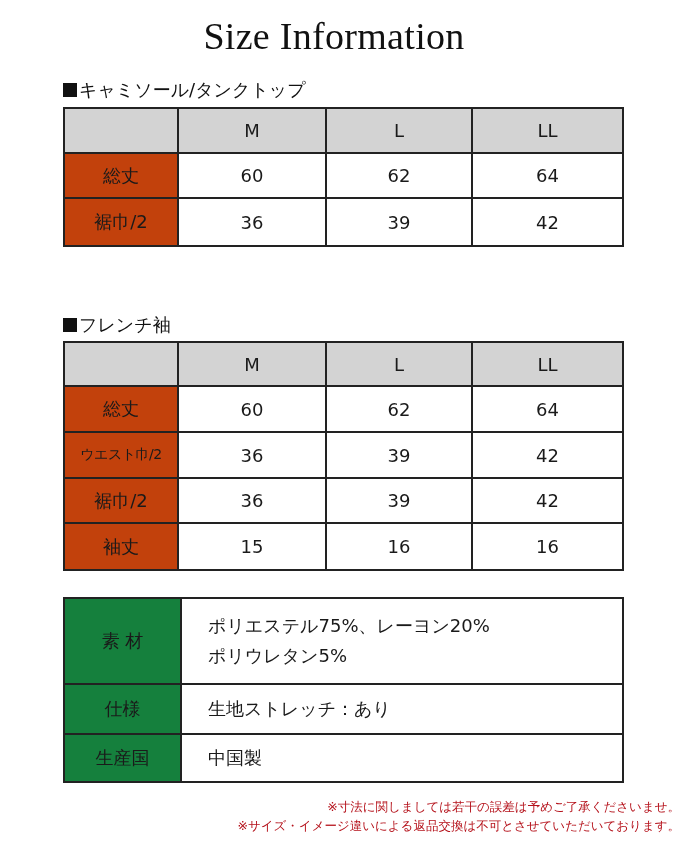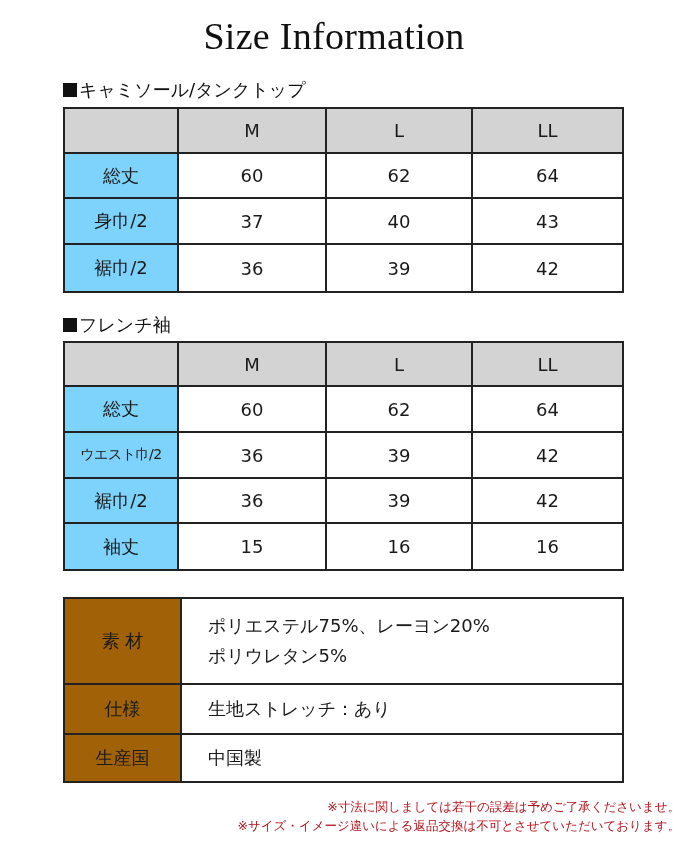--- a/index.html
+++ b/index.html
@@ -5,25 +5,25 @@
   html, body { margin: 0; padding: 0; background: #ffffff; }
   body { width: 680px; height: 848px; position: relative; overflow: hidden;
          font-family: "DejaVu Sans", "Liberation Sans", sans-serif; color: #1a1a1a; }
   .title { position: absolute; left: 0; width: 668px; top: 14px; text-align: center;
            font-family: "Liberation Serif", "DejaVu Serif", serif; font-size: 38px; color: #111; letter-spacing: 0.3px; }
   .section { position: absolute; left: 63px; font-size: 18px; color: #111; white-space: nowrap; }
   .section .sq { display: inline-block; width: 14px; height: 14px; background: #111; margin-right: 2px; vertical-align: -1px; }
   table.size { position: absolute; left: 63px; width: 559px; border-collapse: collapse; table-layout: fixed; }
   table.size td { border: 2px solid #222; text-align: center; font-size: 18px; padding: 0; color: #1a1a1a; }
   table.size td.hd { background: #d3d3d3; }
-  table.size td.lbl { background: #7dd3fc; }
+  table.size td.lbl { background: #c2410c; }
   table.size td.lbl.small { font-size: 14px; letter-spacing: -0.5px; text-align: center; }
   table.spec { position: absolute; left: 63px; top: 597px; width: 559px; border-collapse: collapse; table-layout: fixed; }
   table.spec td { border: 2px solid #222; font-size: 18px; color: #1a1a1a; padding: 0; }
-  table.spec td.lbl { background: #a16207; text-align: center; }
+  table.spec td.lbl { background: #15803d; text-align: center; }
   table.spec td.val { padding-left: 26px; line-height: 30px; margin-left: 29px; }
   .notes { position: absolute; left: 0; width: 680px; top: 797px; text-align: right; color: #b5121b; font-size: 12.5px; line-height: 19px; }
 </style>
 </head>
 <body>
 
 <div class="title">Size Information</div>
 
 <div class="section" style="top:78px;">
   <span class="sq"></span><span>キャミソール/タンクトップ</span>
@@ -40,26 +40,20 @@
     <td class="hd"></td>
     <td class="hd">M</td>
     <td class="hd">L</td>
     <td class="hd">LL</td>
   </tr>
   <tr style="height:45px">
     <td class="lbl">総丈</td>
     <td>60</td>
     <td>62</td>
     <td>64</td>
-  </tr>
-  <tr style="height:46px">
-    <td class="lbl">身巾/2</td>
-    <td>37</td>
-    <td>40</td>
-    <td>43</td>
   </tr>
   <tr style="height:48px">
     <td class="lbl">裾巾/2</td>
     <td>36</td>
     <td>39</td>
     <td>42</td>
   </tr>
 </tbody>
   </table>
 

